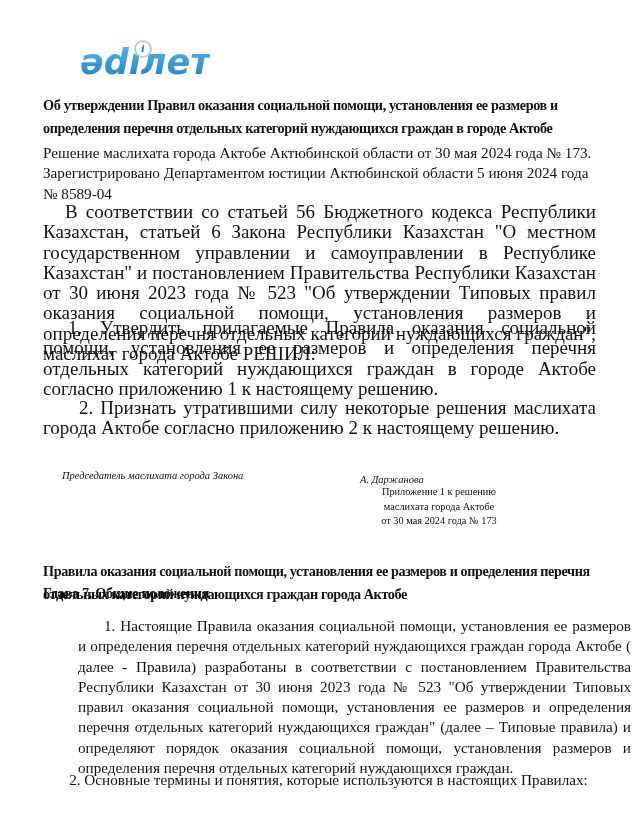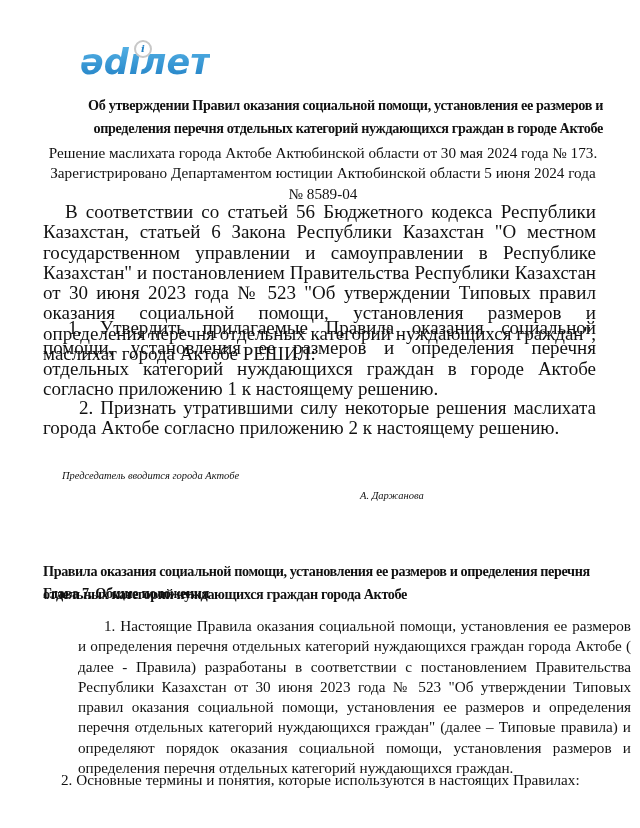--- a/index.html
+++ b/index.html
@@ -3,53 +3,58 @@
   <meta charset="utf-8">
   <style>
     html, body { margin: 0; padding: 0; background: #ffffff; }
     body { width: 640px; height: 828px; overflow: hidden; position: relative; font-family: "Liberation Serif", "DejaVu Serif", serif; color: #111; }
     .page { position: absolute; left: 0; top: 0; width: 640px; height: 828px; }
     .logo { position: absolute; left: 52px; top: 42px; width: 140px; height: 44px; margin-left: 28px; }
     .logo-text { font-family: "DejaVu Sans", sans-serif; font-style: italic; font-size: 35px; font-weight: 600; letter-spacing: 0px;
       background: linear-gradient(#5ab6e8, #1f7fc4); -webkit-background-clip: text; background-clip: text; color: transparent; line-height: 40px; }
     .logo-dot { position: absolute; left: 54px; top: -2px; width: 14px; height: 14px; border: 2px solid #c8c8c8; border-radius: 50%;
       background: #fff; font-size: 10px; line-height: 14px; text-align: center; color: #1f7fc4; font-weight: bold; font-style: italic; font-family: "DejaVu Serif", serif; }
-    .title { position: absolute; left: 43px; top: 94px; width: 560px; font-weight: bold; font-size: 14.2px; line-height: 23px; letter-spacing: -0.35px; text-align: right; }
-    .reg { position: absolute; left: 43px; top: 143px; width: 560px; font-size: 15.2px; line-height: 20.3px; text-align: center; }
+    .title { position: absolute; left: 43px; top: 94px; width: 560px; font-weight: bold; font-size: 14.2px; line-height: 23px; letter-spacing: -0.35px; }
+    .reg { position: absolute; left: 43px; top: 143px; width: 560px; font-size: 15.2px; line-height: 20.3px; }
     .p { position: absolute; left: 43px; width: 553px; font-size: 19px; line-height: 20.3px; text-align: justify; }
     .p1 { top: 202px; text-indent: 22px; }
     .p2 { top: 318px; text-indent: 25px; }
     .p3 { top: 378px; text-indent: 36px; margin-top: 20px; }
     .p4 { top: 418px; text-indent: 36px; }
     .sig-left { position: absolute; left: 62px; top: 470px; font-style: italic; font-size: 10.5px; }
-    .sig-right { position: absolute; left: 360px; top: 490px; font-style: italic; font-size: 10.5px; }
+    .sig-right { position: absolute; left: 360px; top: 474px; font-style: italic; font-size: 10.5px; }
     .annex { position: absolute; left: 370px; top: 485px; width: 138px; text-align: center; font-size: 10.3px; line-height: 14.5px; }
     .rules-title { position: absolute; left: 43px; top: 560px; width: 560px; font-weight: bold; font-size: 14.2px; line-height: 23px; letter-spacing: -0.4px; }
     .chapter { position: absolute; left: 43px; top: 585px; font-weight: bold; font-size: 14.2px; letter-spacing: -0.3px; }
     .q1 { position: absolute; left: 43px; top: 616px; width: 553px; font-size: 15.2px; line-height: 20.3px; text-align: justify; text-indent: 26px; margin-left: 35px; }
-    .q2 { position: absolute; left: 43px; top: 770px; width: 553px; font-size: 15.2px; line-height: 20.3px; text-indent: 18px; }
+    .q2 { position: absolute; left: 43px; top: 770px; width: 553px; font-size: 15.2px; line-height: 20.3px; text-indent: 18px; text-align: center; }
   </style>
 </head>
 <body>
 
 <div class="page">
   <div class="logo">
     <span class="logo-text">ədıлет</span>
     <span class="logo-dot">i</span>
   </div>
 
   <div class="title">Об утверждении Правил оказания социальной помощи, установления ее размеров и определения перечня отдельных категорий нуждающихся граждан в городе Актобе</div>
   <div class="reg">Решение маслихата города Актобе Актюбинской области от 30 мая 2024 года № 173. Зарегистрировано Департаментом юстиции Актюбинской области 5 июня 2024 года № 8589-04</div>
 
   <div class="p p1">В соответствии со статьей 56 Бюджетного кодекса Республики Казахстан, статьей 6 Закона Республики Казахстан "О местном государственном управлении и самоуправлении в Республике Казахстан" и постановлением Правительства Республики Казахстан от 30 июня 2023 года № 523 "Об утверждении Типовых правил оказания социальной помощи, установления размеров и определения перечня отдельных категорий нуждающихся граждан", маслихат города Актобе РЕШИЛ:</div>
   <div class="p p2">1. Утвердить прилагаемые Правила оказания социальной помощи, установления ее размеров и определения перечня отдельных категорий нуждающихся граждан в городе Актобе согласно приложению 1 к настоящему решению.</div>
   <div class="p p3">2. Признать утратившими силу некоторые решения маслихата города Актобе согласно приложению 2 к настоящему решению.</div>
 
-  <div class="sig-left">Председатель вводится города Актобе</div>
+  <div class="sig-left">Председатель маслихата города Закона</div>
   <div class="sig-right">А. Даржанова</div>
 
+  <div class="annex">
+    <div>Приложение 1 к решению</div>
+    <div>маслихата города Актобе</div>
+    <div>от 30 мая 2024 года № 173</div>
+  </div>
 
   <div class="rules-title">Правила оказания социальной помощи, установления ее размеров и определения перечня отдельных категорий нуждающихся граждан города Актобе</div>
   <div class="chapter">Глава 7. Общие положения</div>
 
   <div class="q1">1. Настоящие Правила оказания социальной помощи, установления ее размеров и определения перечня отдельных категорий нуждающихся граждан города Актобе ( далее - Правила) разработаны в соответствии с постановлением Правительства Республики Казахстан от 30 июня 2023 года № 523 "Об утверждении Типовых правил оказания социальной помощи, установления ее размеров и определения перечня отдельных категорий нуждающихся граждан" (далее – Типовые правила) и определяют порядок оказания социальной помощи, установления размеров и определения перечня отдельных категорий нуждающихся граждан.</div>
   <div class="q2">2. Основные термины и понятия, которые используются в настоящих Правилах:</div>
 </div>
 
 </body></html>

